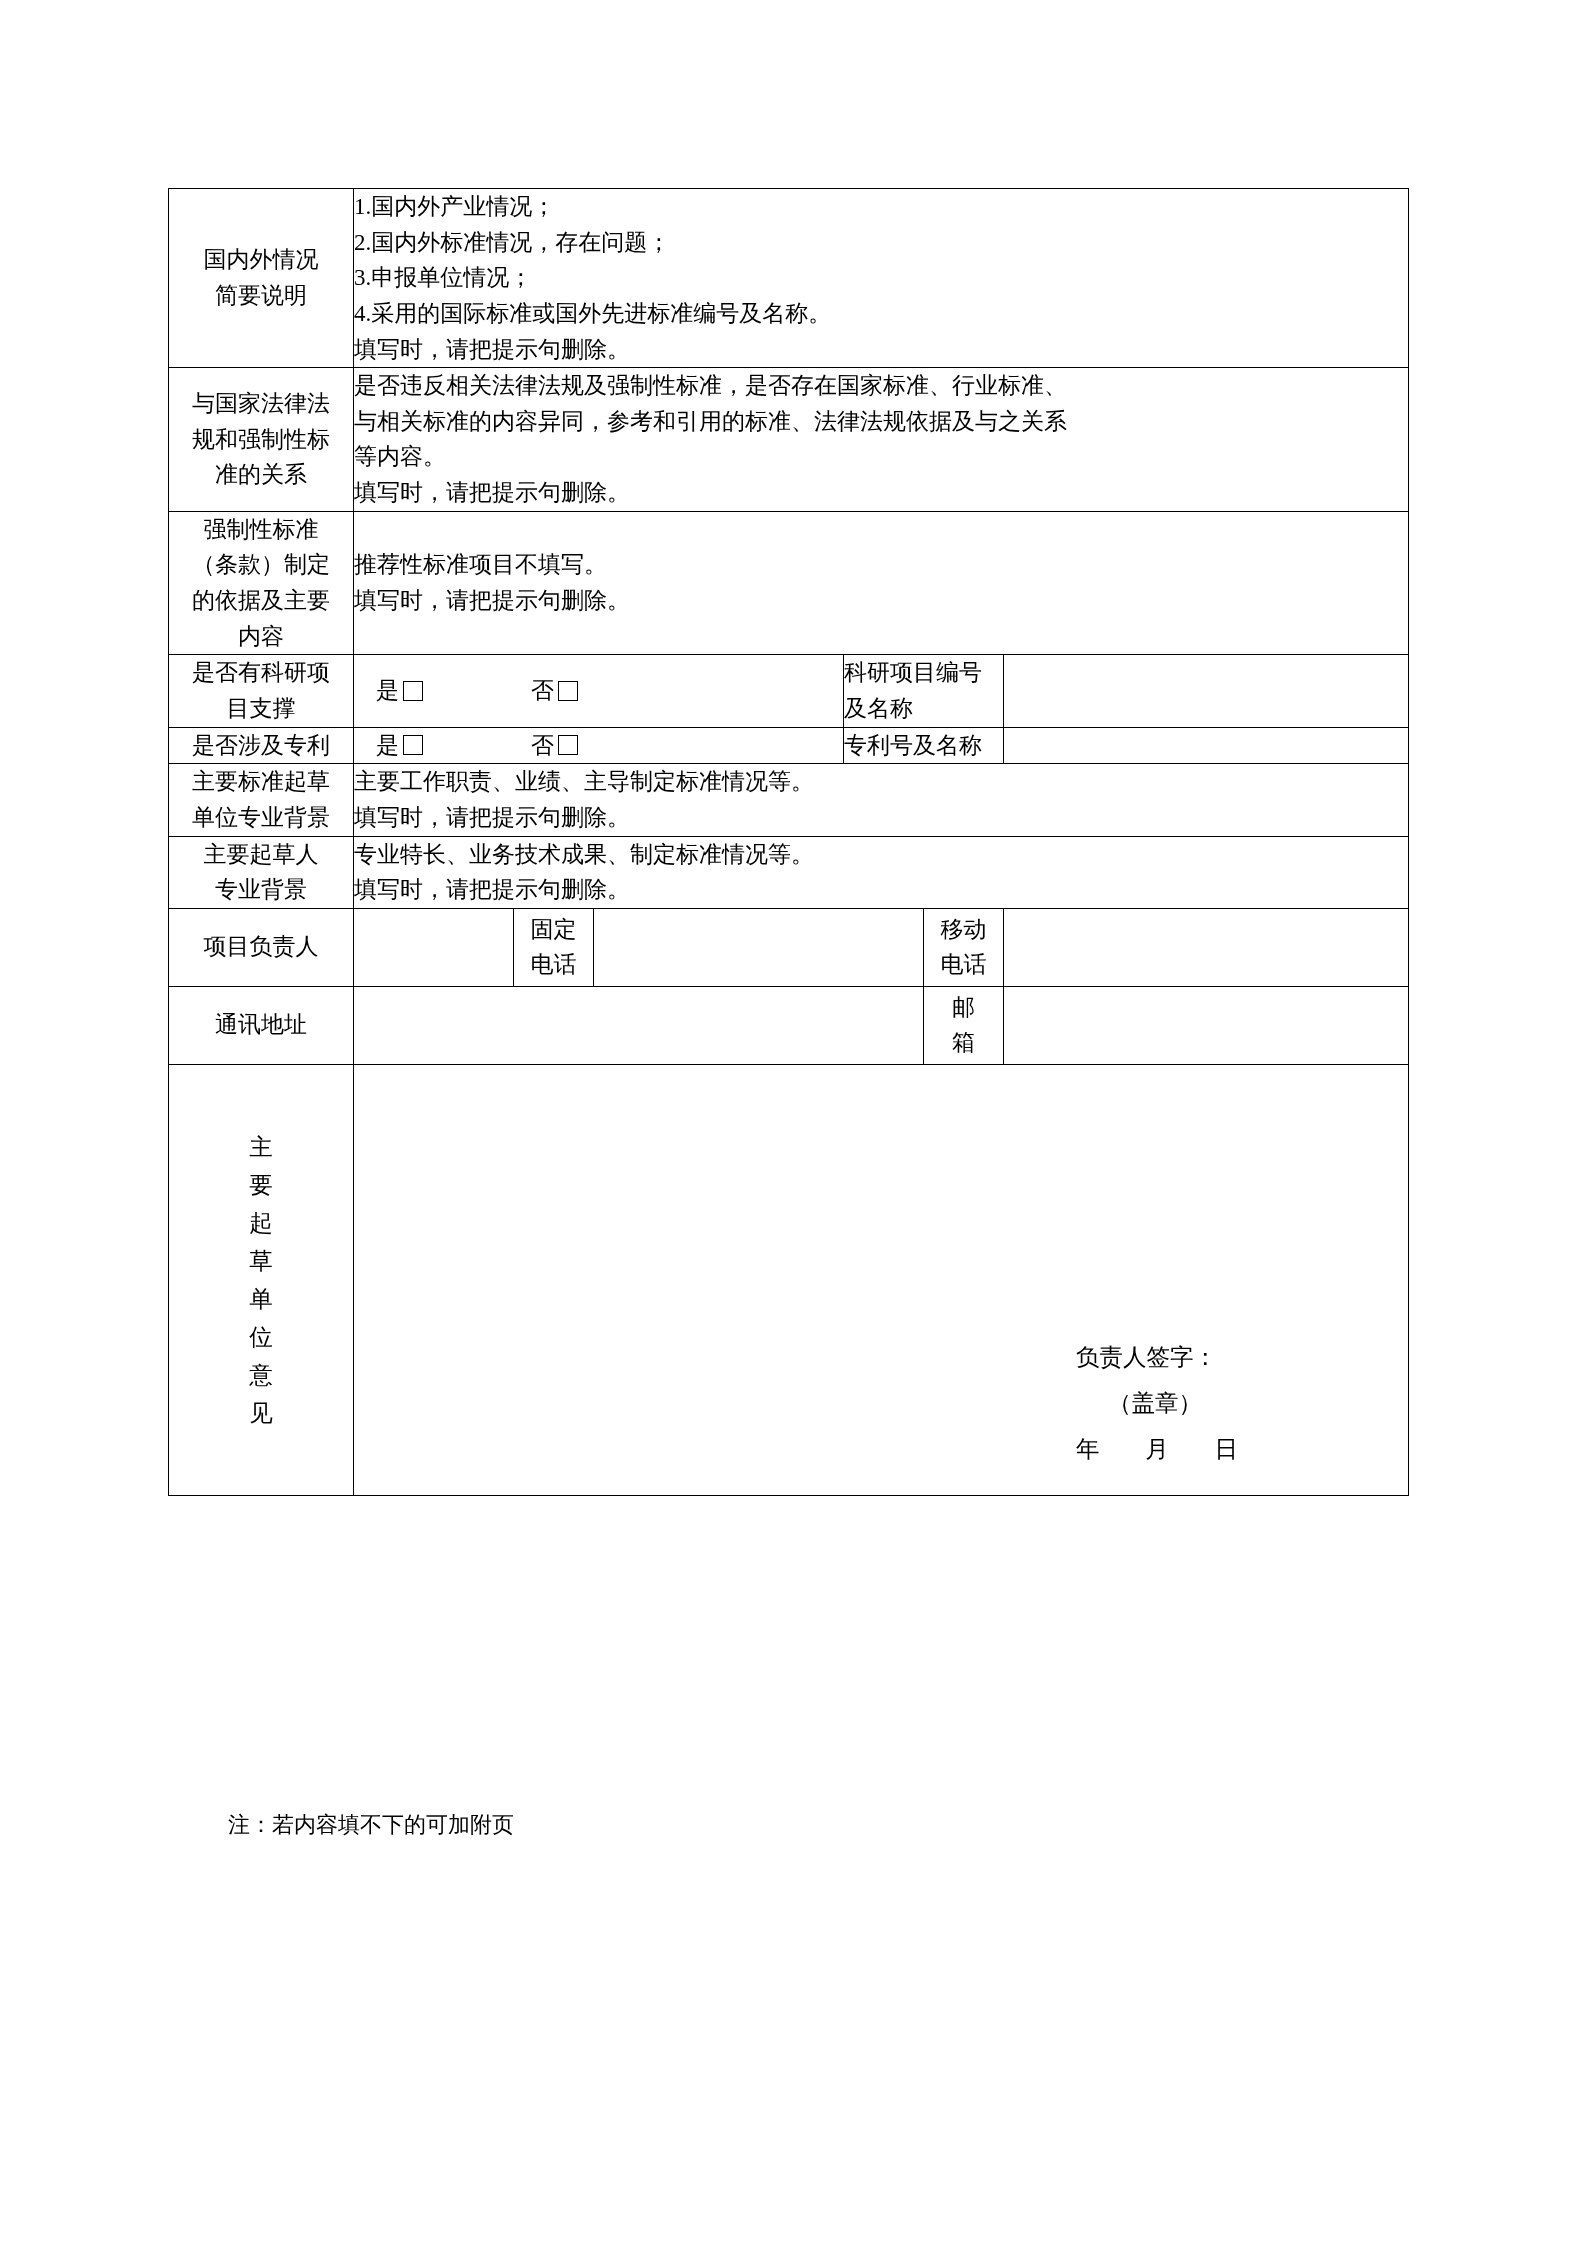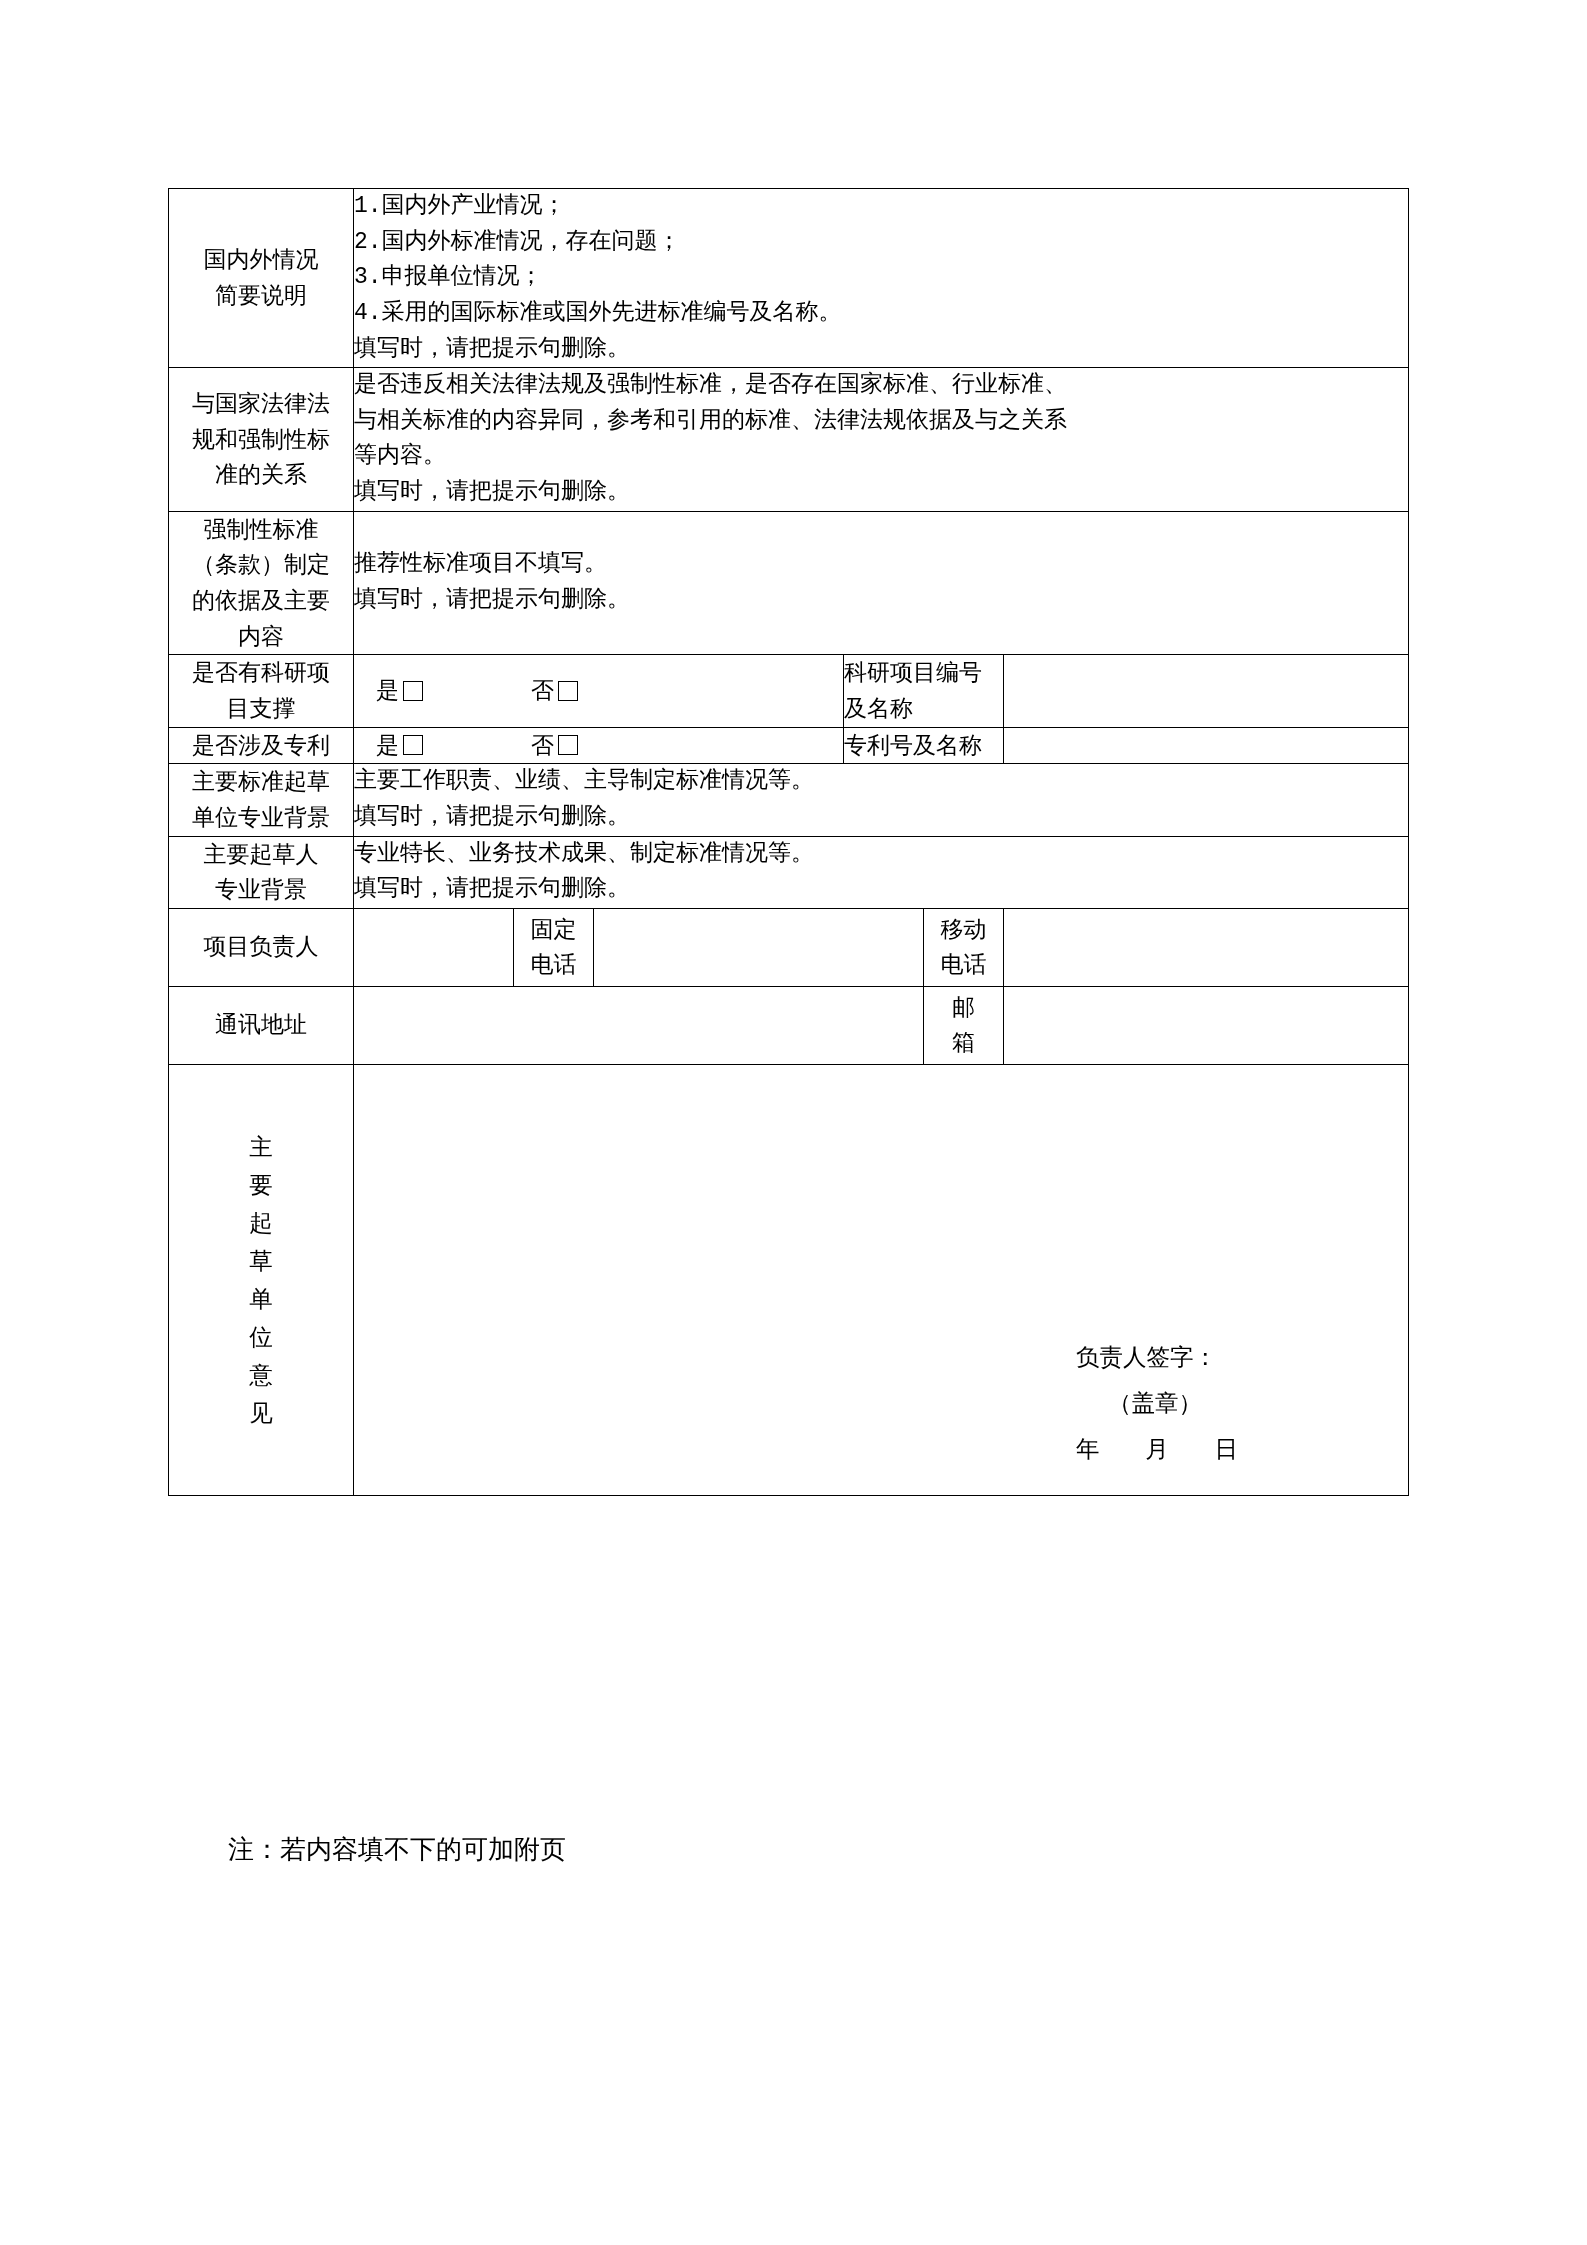--- a/index.html
+++ b/index.html
@@ -47,21 +47,20 @@
   }
   .content-cell {
     text-align: left;
     padding: 12px 14px 12px 16px;
     font-size: 23.5px;
     line-height: 1.52;
   }
   .content-cell p {
     margin: 0;
     padding: 0;
-    font-family: Liberation Mono, monospace;
   }
   .blank-cell {
     background: #fff;
   }
   .choice-cell {
     padding: 14px 10px;
     font-size: 23.5px;
   }
   .choice-inner {
     display: flex;
@@ -130,23 +129,22 @@
     line-height: 1.95;
   }
   .sign-line-1 { white-space: nowrap; }
   .sign-line-2 { text-align: center; padding-right: 4px; white-space: nowrap;}
   .sign-line-3 { text-align: center; white-space: nowrap; letter-spacing: 0px;}
   .sign-line-3 .sp { display:inline-block; width: 34px; }
   .note {
     position: absolute;
     left: 228px;
     top: 1810px;
-    font-size: 26px;
+    font-size: 22px;
     white-space: nowrap;
-    margin-top: 22px;
   }
 </style>
 </head>
 <body>
 
 <div class="page">
   <div class="form-wrap">
     <table class="form">
       <colgroup>
         <col style="width:185px">

